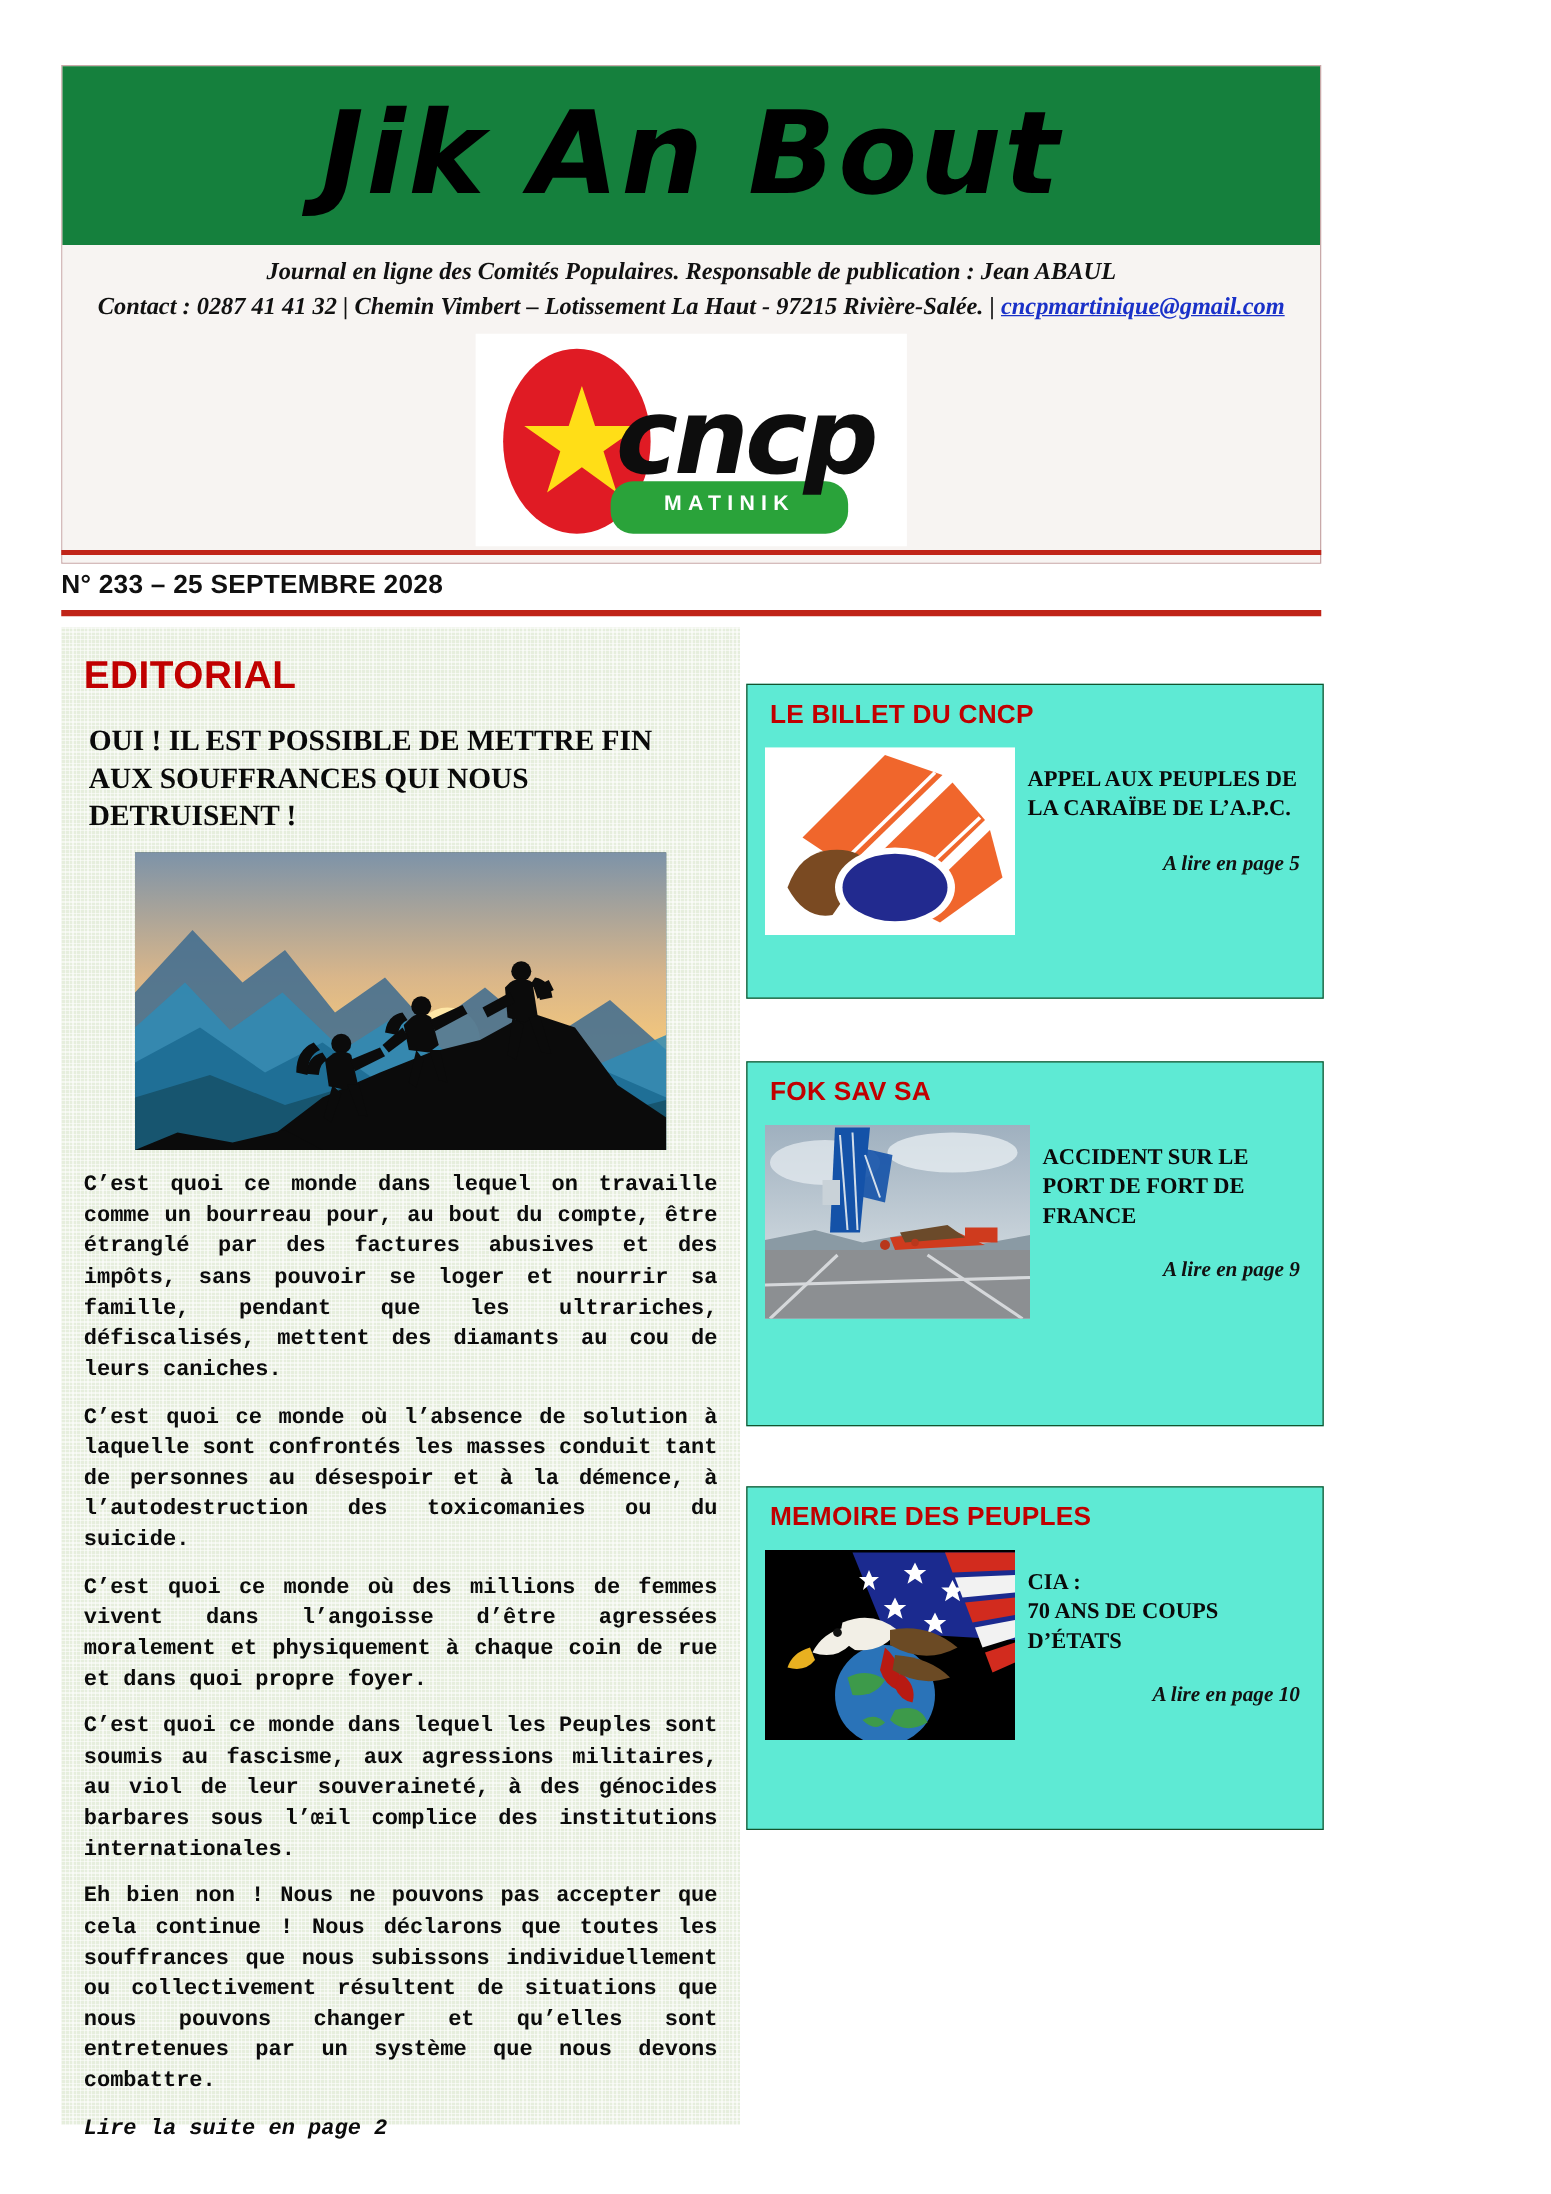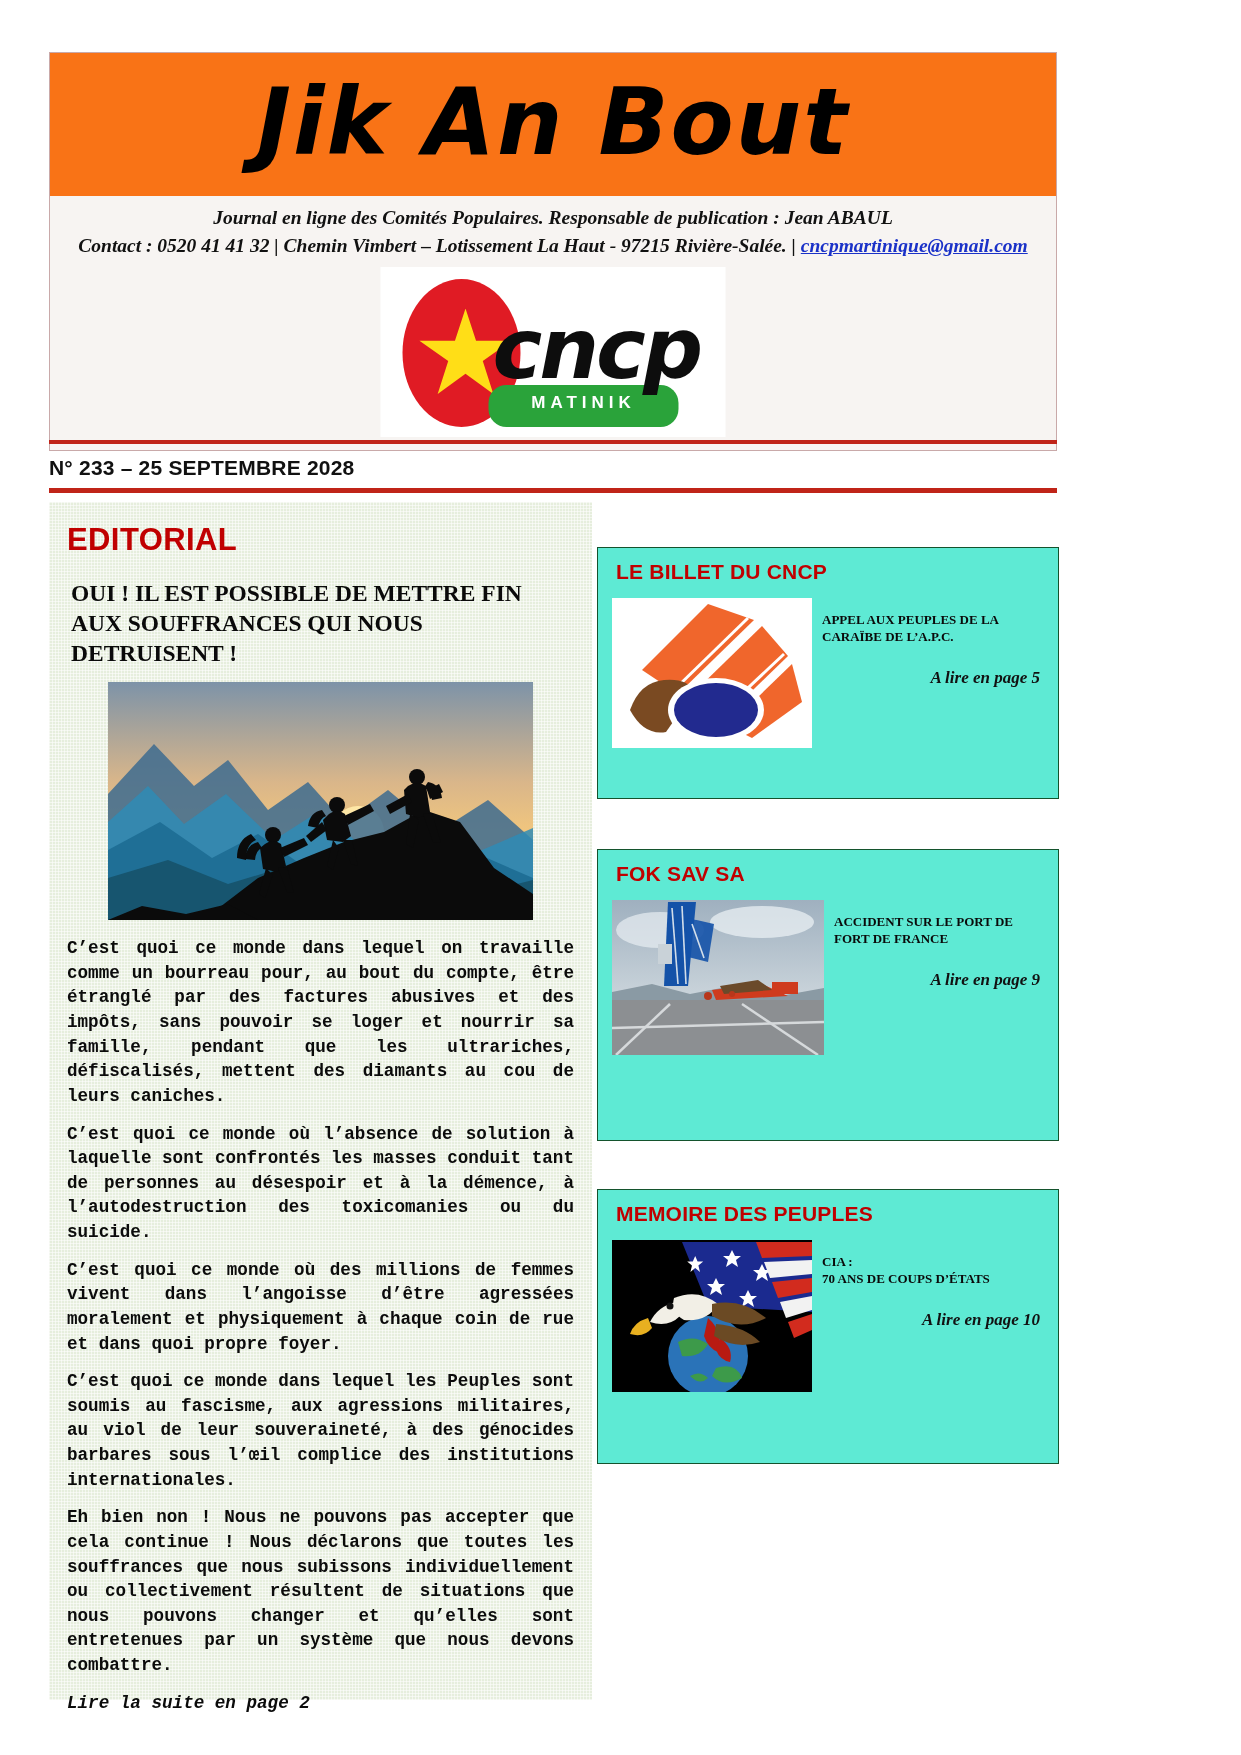--- a/index.html
+++ b/index.html
@@ -21,21 +21,21 @@
 
   
   .masthead-wrap {
     position: absolute;
     left: 49px; top: 52px;
     width: 1008px;
     border: 1px solid #c9a9a9;
     background: #f7f4f2;
   }
   .masthead-band {
-    background: #f97316;
+    background: #15803d;
     height: 143px;
     position: relative;
     overflow: hidden;
   }
   .masthead-title {
     position: absolute;
     left: 0; right: 0;
     top: 50%;
     transform: translateY(-52%);
     text-align: center;
@@ -240,21 +240,21 @@
     position: relative;
     padding: 14px 14px 0 14px;
     display: flex;
     gap: 10px;
   }
   .box-thumb { flex: 0 0 auto; position: relative; overflow: hidden; }
   .box-text { flex: 1 1 auto; padding-top: 14px; }
   .box-text .headline {
     font-family: "Liberation Serif", serif;
     font-weight: bold;
-    font-size: 13px;
+    font-size: 18px;
     line-height: 1.30;
     color: #0a0a0a;
   }
   .box-text .readmore {
     margin-top: 22px;
     text-align: right;
     font-family: "Liberation Serif", serif;
     font-weight: bold;
     font-style: italic;
     font-size: 17px;
@@ -273,21 +273,21 @@
 <body>
 
 <div class="page">
 
   <div class="masthead-wrap">
     <div class="masthead-band">
       <div class="masthead-title">Jik An Bout</div>
     </div>
     <div class="masthead-sub">
       <div>Journal en ligne des Comités Populaires.  Responsable de publication : Jean ABAUL</div>
-      <div class="line2"><span>Contact : 0520 41 41 32 | Chemin Vimbert – Lotissement La Haut - 97215 Rivière-Salée. | </span><a href="#">cncpmartinique@gmail.com</a></div>
+      <div class="line2"><span>Contact : 0287 41 41 32 | Chemin Vimbert – Lotissement La Haut - 97215 Rivière-Salée. | </span><a href="#">cncpmartinique@gmail.com</a></div>
     </div>
     <div class="logo-area">
       <div class="logo-box">
         <div class="logo-disc"></div>
         <div class="logo-star"></div>
         <div class="logo-green"></div>
         <div class="logo-matinik">MATINIK</div>
         <div class="logo-cncp">cncp</div>
       </div>
     </div>

